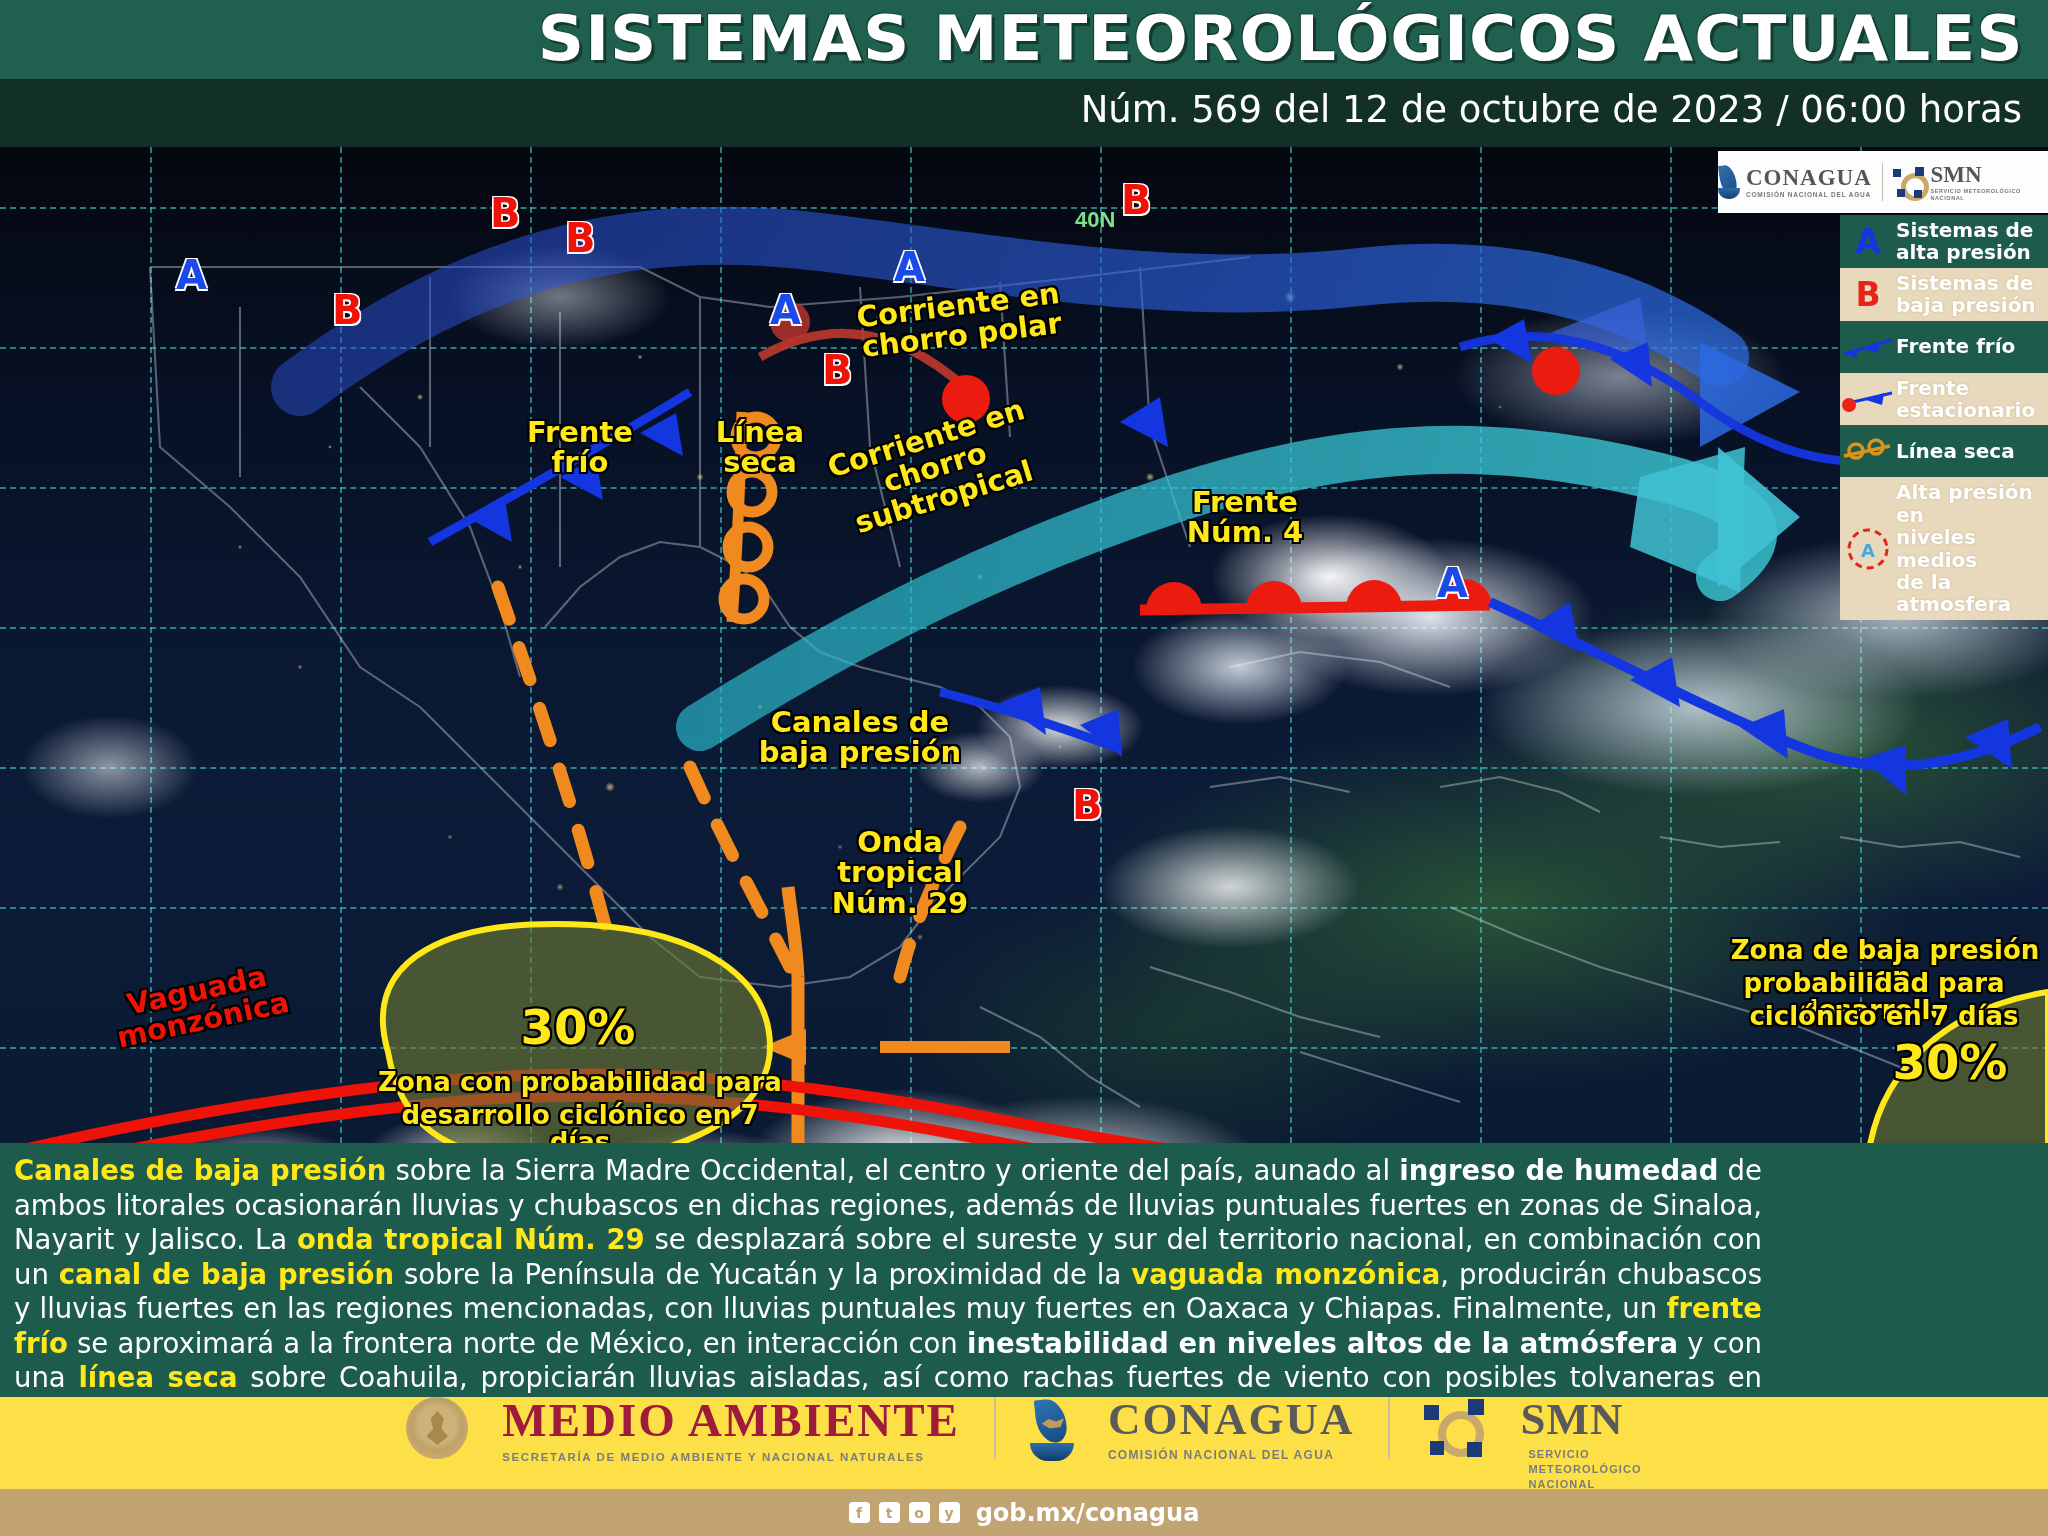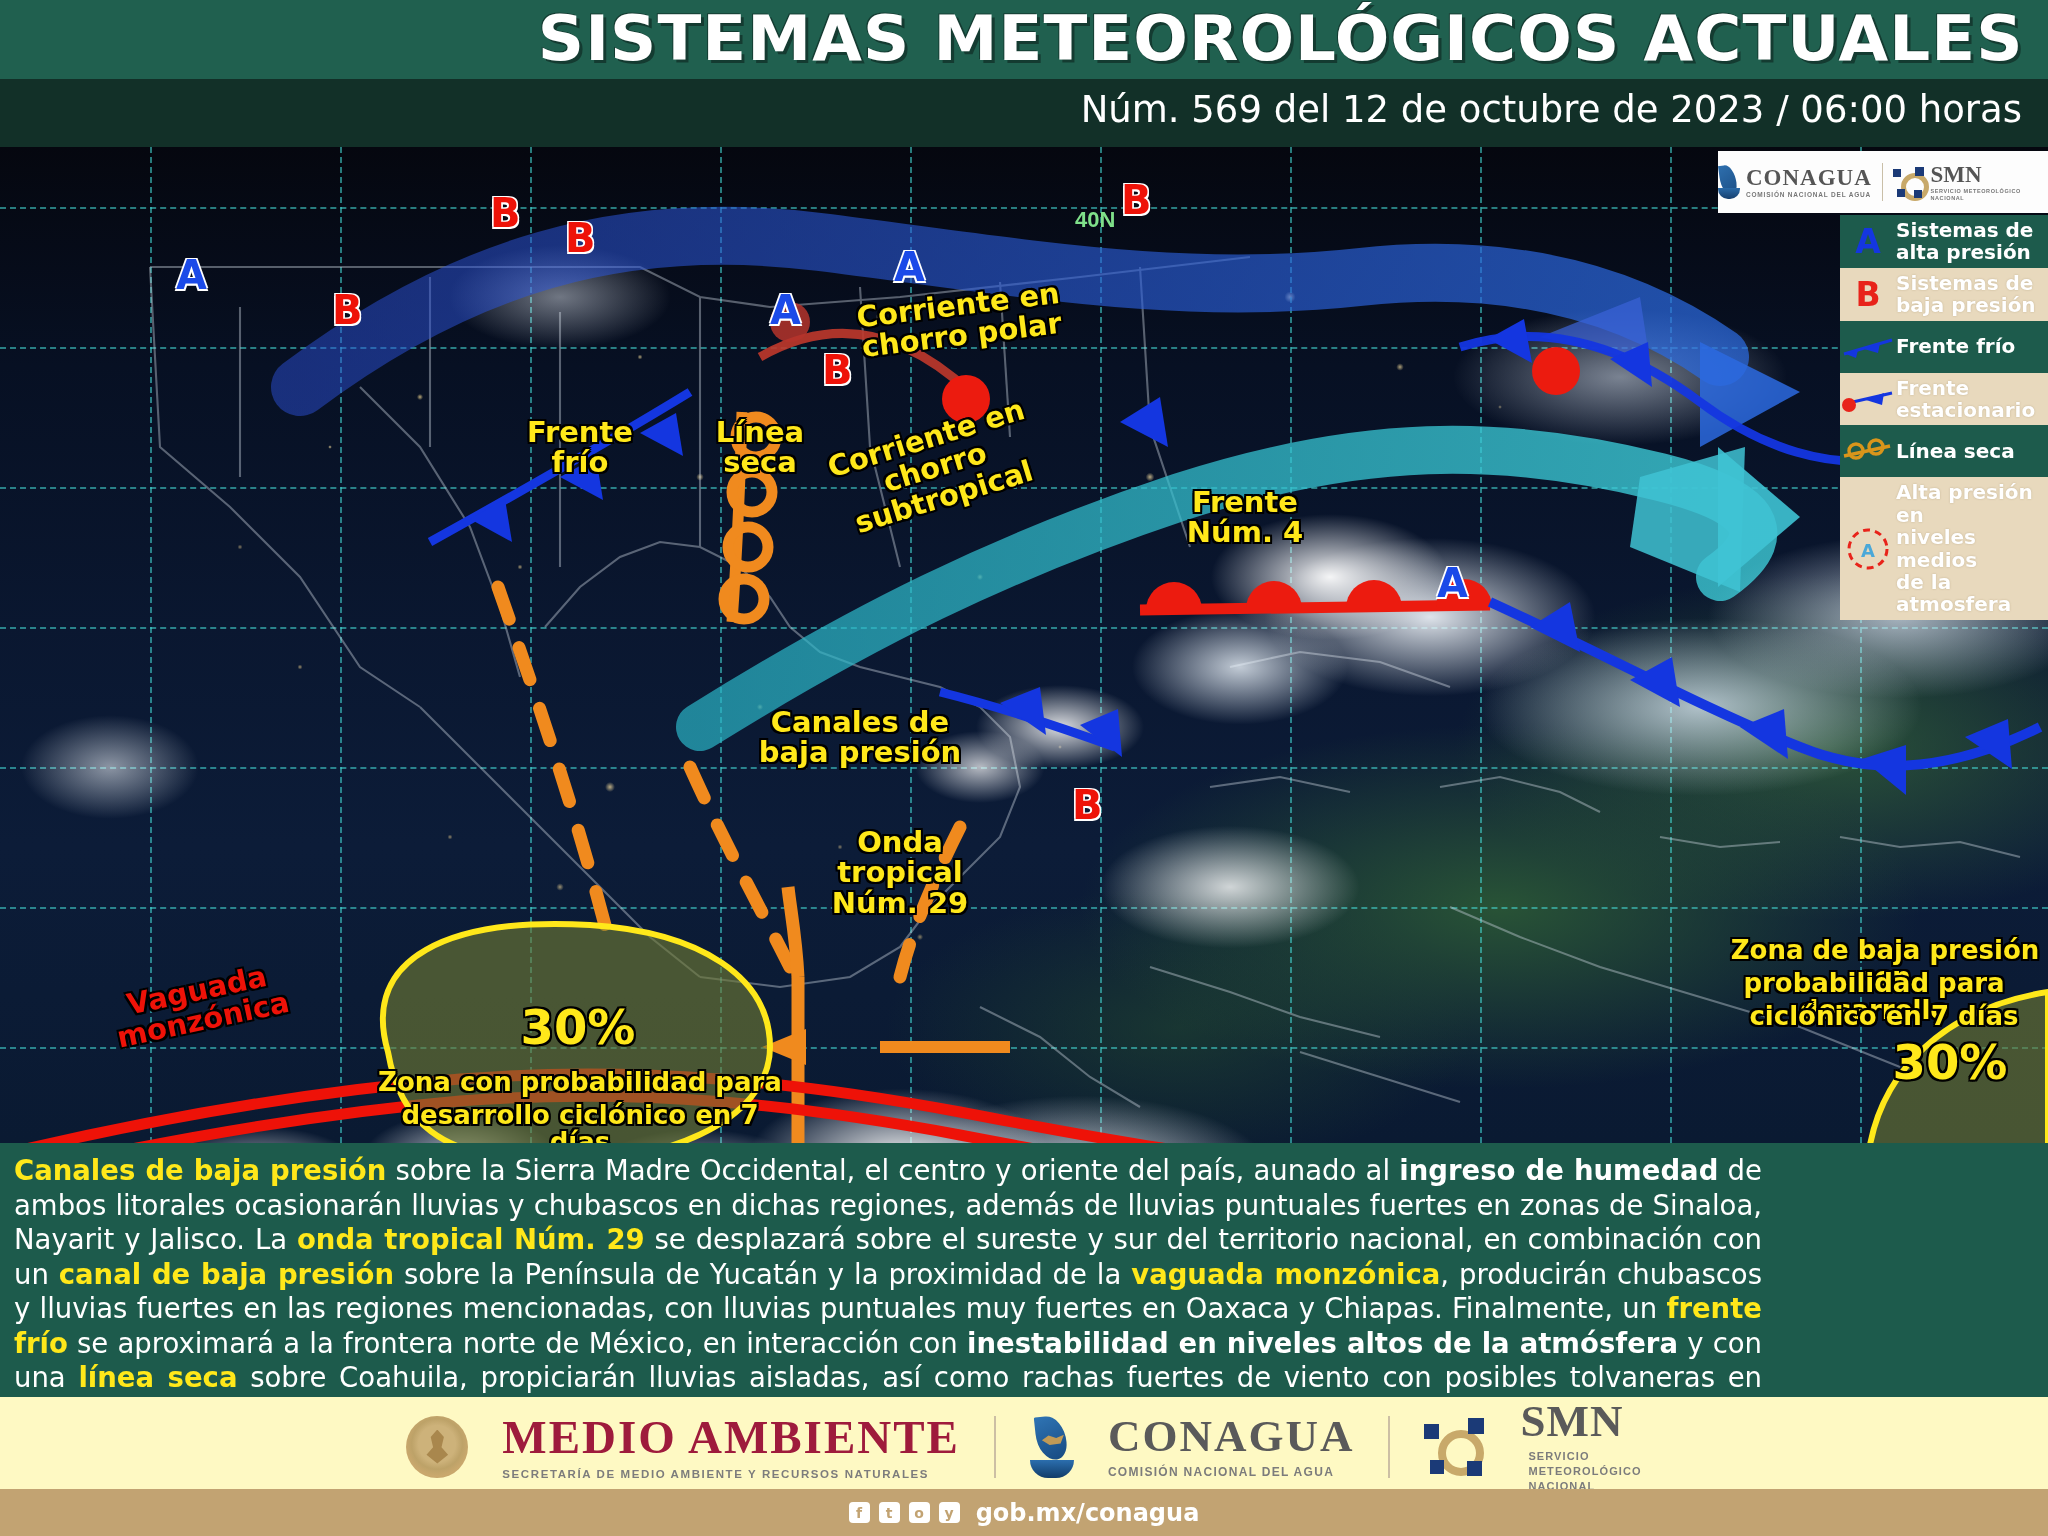--- a/index.html
+++ b/index.html
@@ -135,22 +135,22 @@
 
   
   #btext{position:absolute;left:0;top:1143px;width:1776px;height:254px;background:#1d5b4c;
     padding:10px 14px 0;box-sizing:border-box;}
   #btext p{margin:0;color:#ffffff;font-size:27.5px;line-height:1.255;text-align:justify;
     font-family:"DejaVu Sans","Liberation Sans",sans-serif;}
   #btext .hl{color:#ffe81a;font-weight:bold;}
   #btext .bd{font-weight:bold;}
 
   
-  #foot{position:absolute;left:0;top:1397px;width:2048px;height:99px;background:#fef9c3;
-    display:flex;align-items:center;justify-content:center;gap:34px;}
+  #foot{position:absolute;left:0;top:1397px;width:2048px;height:99px;background:#fde047;
+    display:flex;align-items:flex-start;justify-content:center;gap:34px;}
   .f-eagle{width:62px;height:62px;border-radius:50%;
     background:radial-gradient(circle at 50% 45%, #cdb27a 0 40%, #bda268 55%, #caa86d 70%, #b2945c 100%);
     position:relative;}
   .f-eagle:after{content:"";position:absolute;left:16px;top:14px;width:30px;height:34px;
     background:#a9874d;clip-path:polygon(50% 0,72% 22%,64% 52%,86% 74%,50% 100%,14% 74%,36% 52%,28% 22%);}
   .f-ma{font-family:"Liberation Serif",serif;font-size:47px;font-weight:bold;color:#9e1b3c;letter-spacing:2px;line-height:1;}
   .f-ma-sub{font-size:11.5px;letter-spacing:1.6px;color:#7c7c7c;font-weight:bold;margin-top:7px;
     font-family:"Liberation Sans",sans-serif;}
   .f-div{width:2px;height:62px;background:#ccbfa4;}
   .f-drop{width:44px;height:66px;position:relative;}
@@ -454,21 +454,21 @@
   </div>
 
   <div id="btext">
     <p id="bulletin-paragraph"><span class="hl">Canales de baja presión</span><span> sobre la Sierra Madre Occidental, el centro y oriente del país, aunado al </span><span class="bd">ingreso de humedad</span><span> de ambos litorales ocasionarán lluvias y chubascos en dichas regiones, además de lluvias puntuales fuertes en zonas de Sinaloa, Nayarit y Jalisco. La </span><span class="hl">onda tropical Núm. 29</span><span> se desplazará sobre el sureste y sur del territorio nacional, en combinación con un </span><span class="hl">canal de baja presión</span><span> sobre la Península de Yucatán y la proximidad de la </span><span class="hl">vaguada monzónica</span><span>, producirán chubascos y lluvias fuertes en las regiones mencionadas, con lluvias puntuales muy fuertes en Oaxaca y Chiapas. Finalmente, un </span><span class="hl">frente frío</span><span> se aproximará a la frontera norte de México, en interacción con </span><span class="bd">inestabilidad en niveles altos de la atmósfera</span><span> y con una </span><span class="hl">línea seca</span><span> sobre Coahuila, propiciarán lluvias aisladas, así como rachas fuertes de viento con posibles tolvaneras en estados del noroeste, norte y noreste de la República Mexicana.</span></p>
   </div>
 
   <div id="foot">
     <div class="f-eagle"></div>
     <div>
       <div class="f-ma">MEDIO AMBIENTE</div>
-      <div class="f-ma-sub">SECRETARÍA DE MEDIO AMBIENTE Y RECURSOS NATURALES</div>
+      <div class="f-ma-sub">SECRETARÍA DE MEDIO AMBIENTE Y NACIONAL NATURALES</div>
     </div>
     <div class="f-div"></div>
     <div class="f-drop">
         <em></em>
       </div>
     <div>
       <div class="f-conagua">CONAGUA</div>
       <div class="f-conagua-sub">COMISIÓN NACIONAL DEL AGUA</div>
     </div>
     <div class="f-div"></div>

